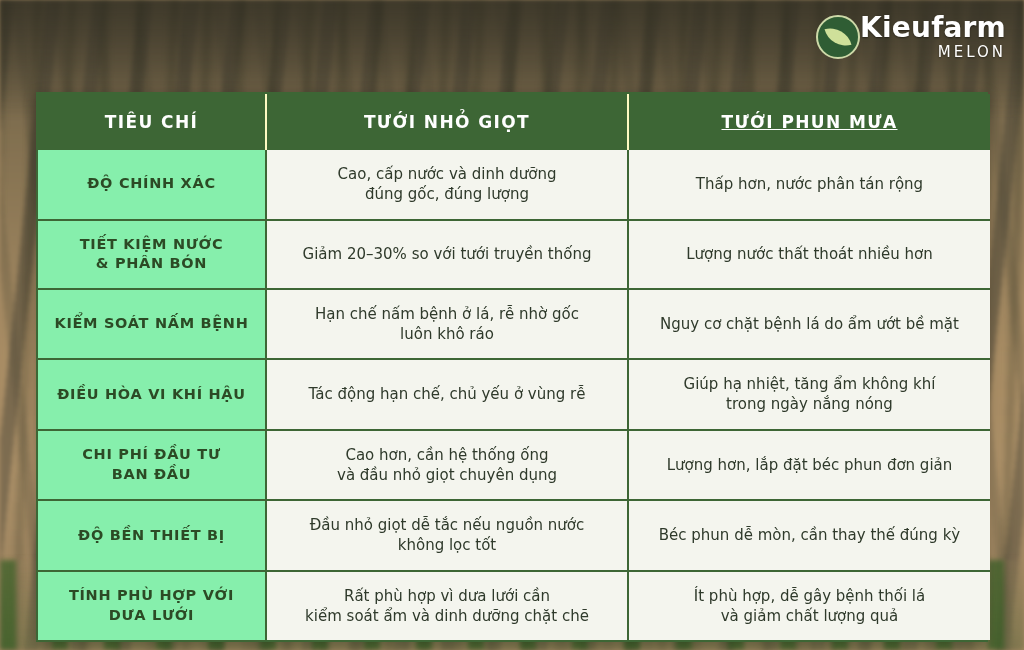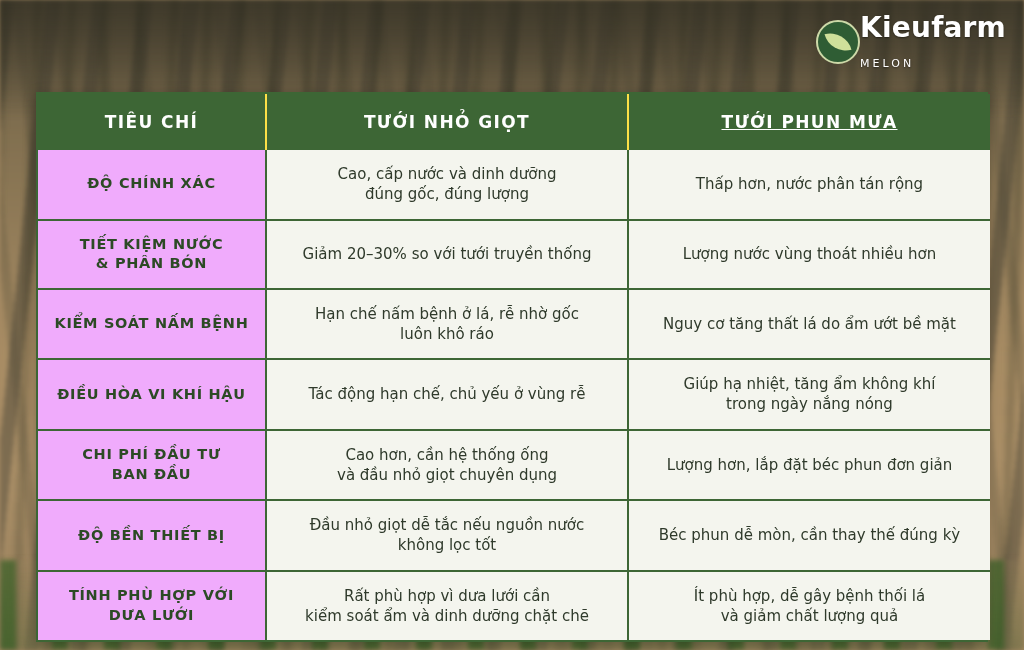--- a/index.html
+++ b/index.html
@@ -74,24 +74,25 @@
   }
   .logo-text { line-height: 1; }
   .logo-name {
     color: #ffffff;
     font-weight: bold;
     font-size: 28px;
     letter-spacing: .2px;
     text-shadow: 0 1px 2px rgba(0,0,0,.45);
   }
   .logo-sub {
-    margin-top: 16px;
+    margin-top: 3px;
     color: #ffffff;
-    font-size: 11px;
+    font-size: 15px;
     letter-spacing: 3px;
+    text-align: right;
     text-shadow: 0 1px 2px rgba(0,0,0,.45);
   }
 
   
   .table-wrap {
     position: absolute;
     left: 36px; top: 92px;
     width: 952px;
     z-index: 4;
     box-shadow: 0 3px 12px rgba(0,0,0,.25);
@@ -106,41 +107,41 @@
   col.c3 { width: 362px; }
 
   thead th {
     background: #3d6635;
     color: #ffffff;
     font-size: 17px;
     font-weight: bold;
     letter-spacing: 1.4px;
     text-transform: uppercase;
     padding: 18px 10px;
-    border-right: 2px solid #fde047;
+    border-right: 2px solid #fef9c3;
     text-align: center;
   }
   thead th:last-child { border-right: none; text-decoration: underline; }
 
   tbody td {
     background: #f4f5ee;
     border-right: 2px solid #3d6635;
     border-bottom: 2px solid #3d6635;
     padding: 14px 14px;
     text-align: center;
     vertical-align: middle;
     color: #2f3a2b;
     font-size: 15px;
     line-height: 1.35;
   }
   tbody tr td:last-child { border-right: none; margin-left: 16px; }
   tbody tr:last-child td { border-bottom: none; }
 
   tbody td.crit {
-    background: #f0abfc;
+    background: #86efac;
     font-weight: bold;
     font-size: 14.5px;
     letter-spacing: .7px;
     text-transform: uppercase;
     color: #2c4a25;
   }
   .table-wrap { border: 2px solid #3d6635; }
 </style>
 </head>
 <body>
@@ -177,26 +178,26 @@
       </thead>
       <tbody>
           <tr>
             <td class="crit">ĐỘ CHÍNH XÁC</td>
             <td>Cao, cấp nước và dinh dưỡng<br>đúng gốc, đúng lượng</td>
             <td>Thấp hơn, nước phân tán rộng</td>
           </tr>
           <tr>
             <td class="crit">TIẾT KIỆM NƯỚC<br>&amp; PHÂN BÓN</td>
             <td>Giảm 20–30% so với tưới truyền thống</td>
-            <td>Lượng nước vùng thoát nhiều hơn</td>
+            <td>Lượng nước thất thoát nhiều hơn</td>
           </tr>
           <tr>
             <td class="crit">KIỂM SOÁT NẤM BỆNH</td>
             <td>Hạn chế nấm bệnh ở lá, rễ nhờ gốc<br>luôn khô ráo</td>
-            <td>Nguy cơ tăng thất lá do ẩm ướt bề mặt</td>
+            <td>Nguy cơ chặt bệnh lá do ẩm ướt bề mặt</td>
           </tr>
           <tr>
             <td class="crit">ĐIỀU HÒA VI KHÍ HẬU</td>
             <td>Tác động hạn chế, chủ yếu ở vùng rễ</td>
             <td>Giúp hạ nhiệt, tăng ẩm không khí<br>trong ngày nắng nóng</td>
           </tr>
           <tr>
             <td class="crit">CHI PHÍ ĐẦU TƯ<br>BAN ĐẦU</td>
             <td>Cao hơn, cần hệ thống ống<br>và đầu nhỏ giọt chuyên dụng</td>
             <td>Lượng hơn, lắp đặt béc phun đơn giản</td>

